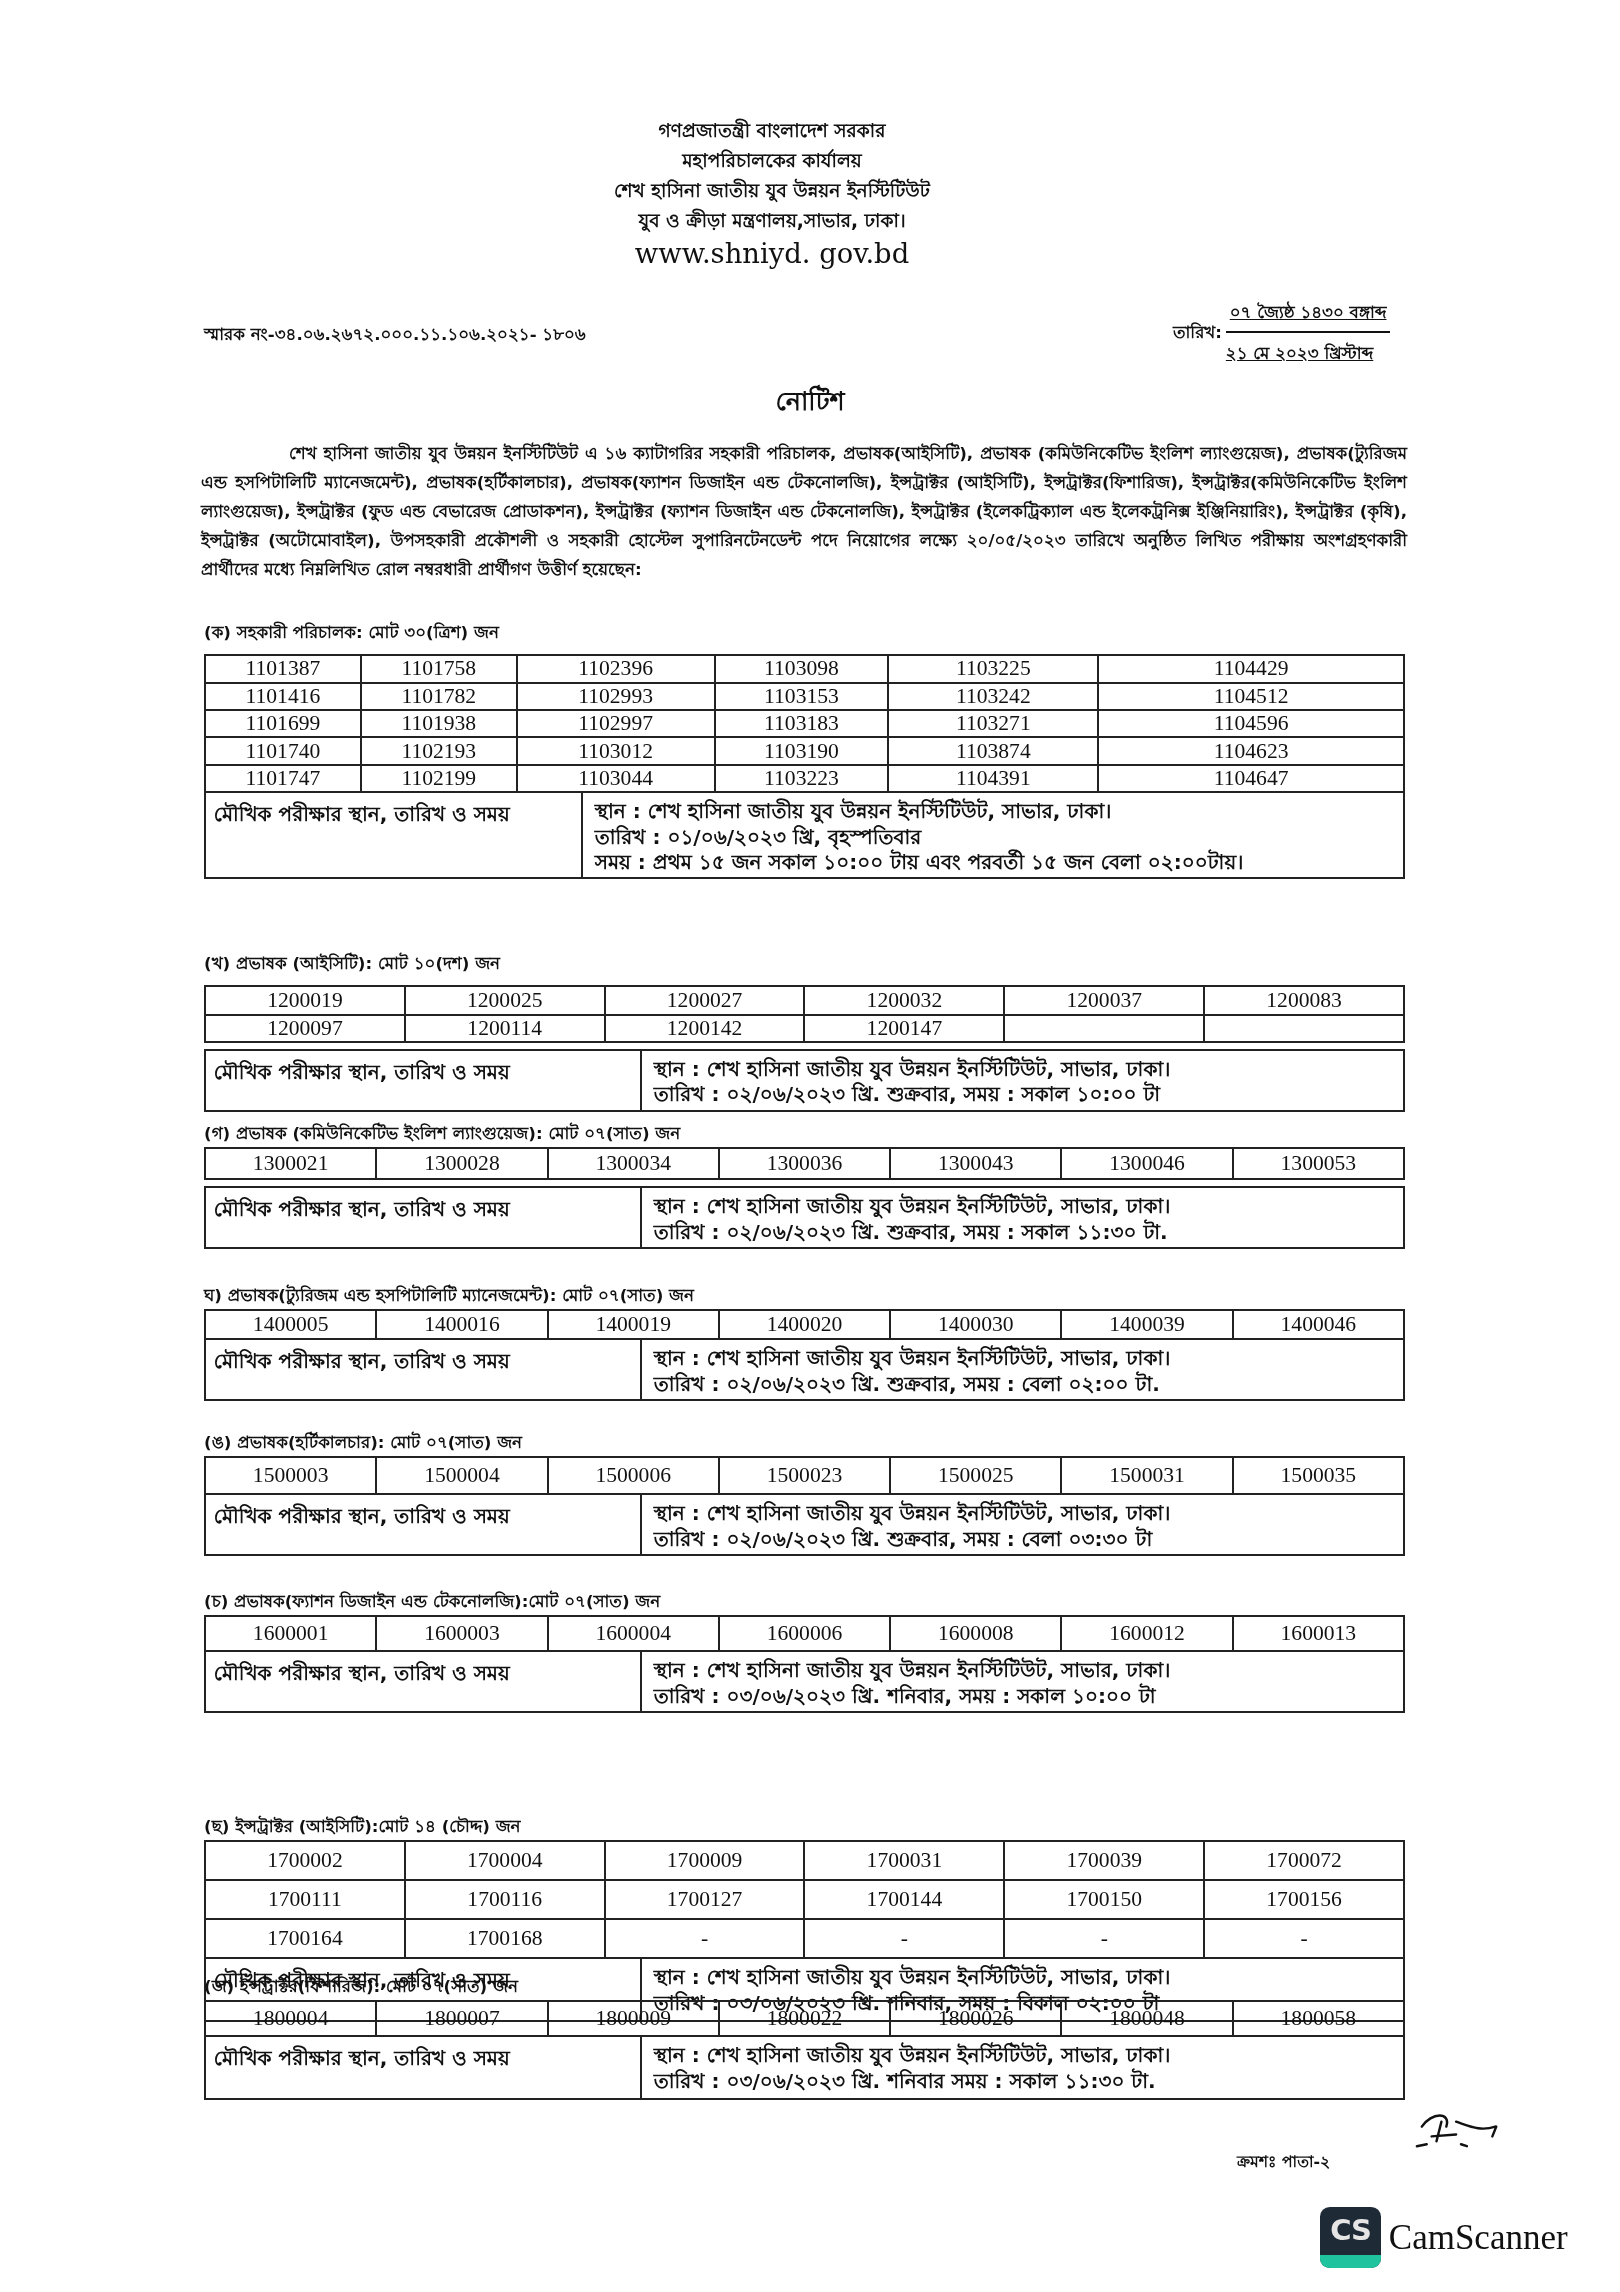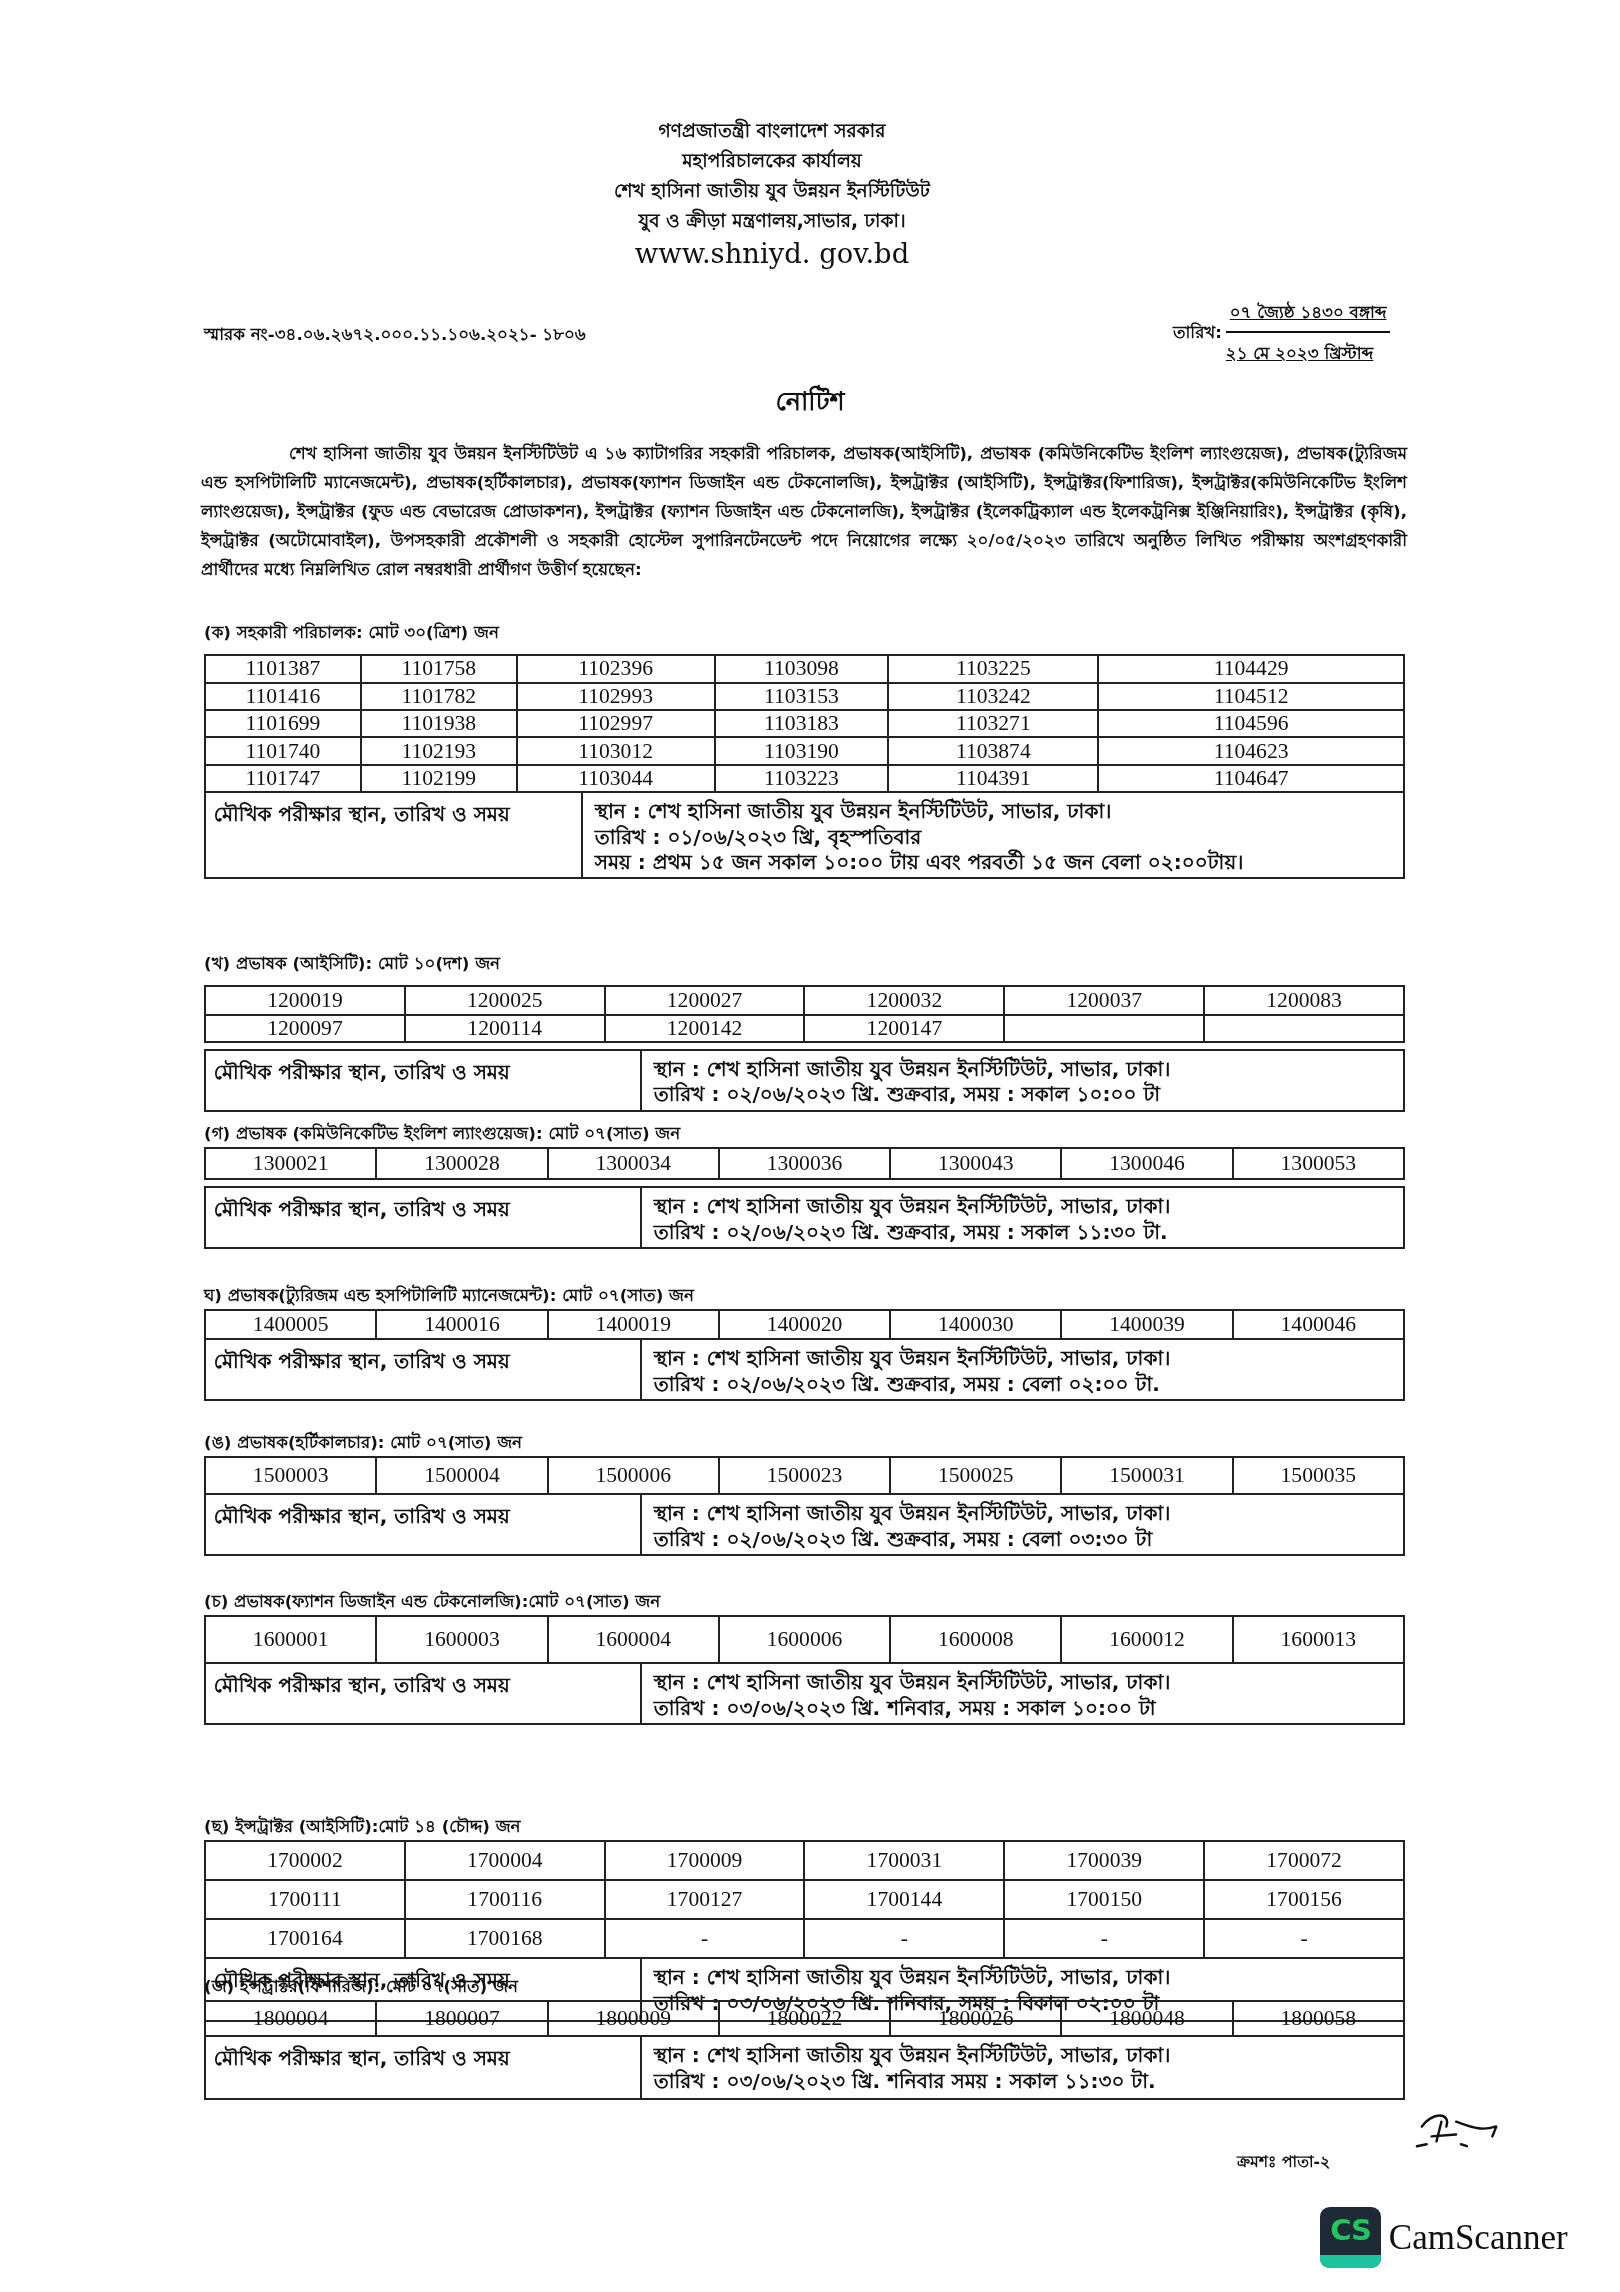--- a/index.html
+++ b/index.html
@@ -22,21 +22,21 @@
   table.rolls td { border: 2px solid #222; text-align: center; font-size: 21.6px; padding: 0; }
   .viva { display: flex; border: 2px solid #222; border-top-width: 2px; font-size: 20px; font-weight: bold; }
   .viva .lbl { width: 436px; border-right: 2px solid #222; padding: 5.9px 7.8px; box-sizing: border-box; }
   .viva .det { flex: 1; padding: 5.9px 11.8px; line-height: 25.5px; }
   .gap { height: 7.8px; }
   .footer-next { position: absolute; top: 2149px; left: 1237px; font-size: 15.7px; font-weight: bold; }
   .signature { position: absolute; top: 2107px; left: 1402px; width: 118px; height: 49px; }
   .cs-logo { position: absolute; top: 2207px; left: 1320px; display: flex; align-items: center; }
   .cs-icon { width: 61px; height: 61px; border-radius: 9.8px; overflow: hidden; position: relative; background: #1f2a37; }
   .cs-icon .bar { position: absolute; bottom: 0; left: 0; width: 100%; height: 12.7px; background: #1fc39e; }
-  .cs-icon .txt { position: absolute; top: 5.9px; left: 0; width: 100%; text-align: center; color: #22c55e; font-weight: bold;
+  .cs-icon .txt { position: absolute; top: 5.9px; left: 0; width: 100%; text-align: center; color: #e5e5e5; font-weight: bold;
                   font-size: 29px; font-family: "DejaVu Sans", sans-serif; letter-spacing: -1px; }
   .cs-name { font-family: "Liberation Serif", serif; font-size: 35px; margin-left: 7.8px; color: #111; }
 </style>
 </head>
 <body>
 
 <div class="header">
   <div class="line">গণপ্রজাতন্ত্রী বাংলাদেশ সরকার</div>
   <div class="line">মহাপরিচালকের কার্যালয়</div>
   <div class="line">শেখ হাসিনা জাতীয় যুব উন্নয়ন ইনস্টিটিউট</div>
@@ -226,21 +226,21 @@
       <div>স্থান : শেখ হাসিনা জাতীয় যুব উন্নয়ন ইনস্টিটিউট, সাভার, ঢাকা।</div>
       <div>তারিখ : ০২/০৬/২০২৩ খ্রি. শুক্রবার, সময় : বেলা ০৩:৩০ টা</div>
     </div>
   </div>
 </div>
 
 <div class="section" style="top:1588px;">
   <div class="sec-title">(চ) প্রভাষক(ফ্যাশন ডিজাইন এন্ড টেকনোলজি):মোট ০৭(সাত) জন</div>
   <table class="rolls">
     <tbody>
-        <tr style="height:47px">
+        <tr style="height:35px">
       <td>1600001</td>
           <td>1600003</td>
           <td>1600004</td>
           <td>1600006</td>
           <td>1600008</td>
           <td>1600012</td>
           <td>1600013</td>
     </tr>
   </tbody>
     </table>

